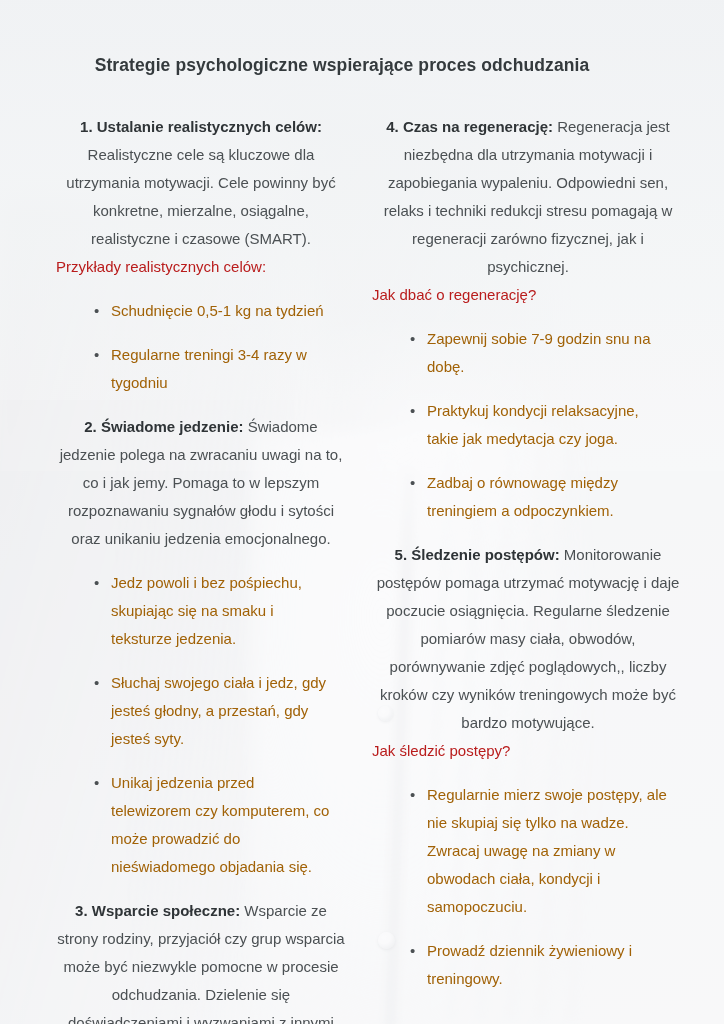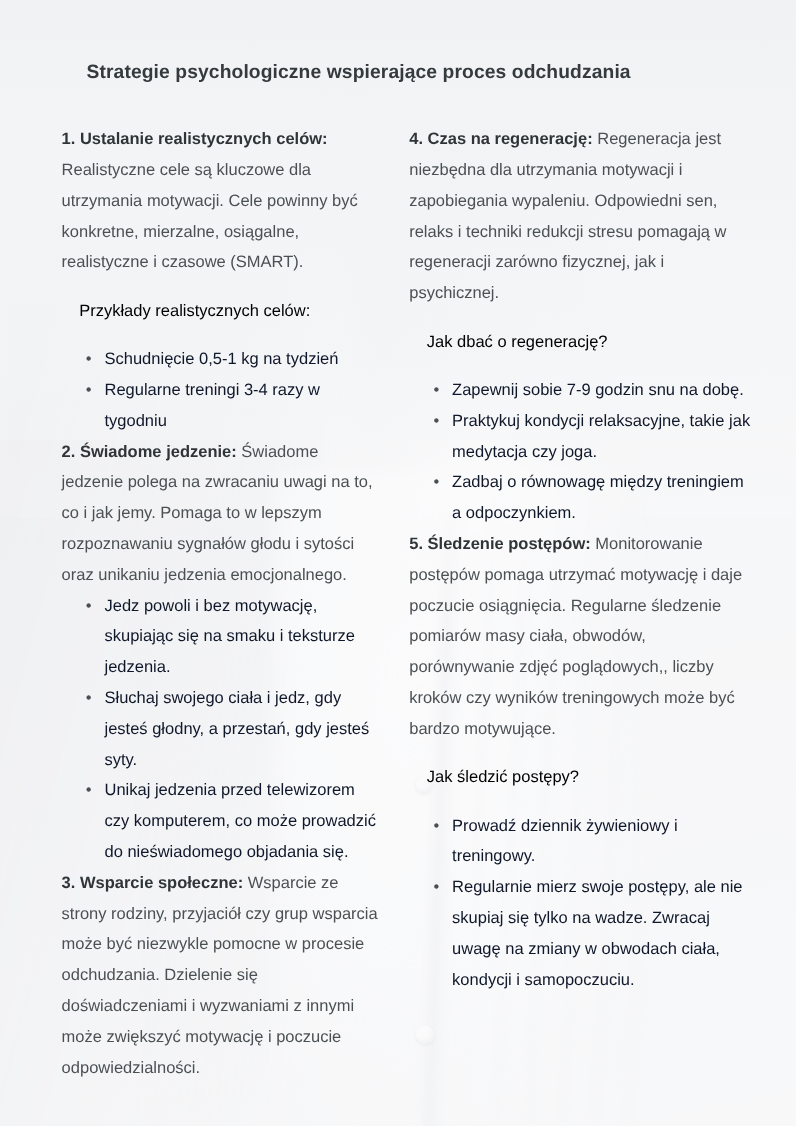--- a/index.html
+++ b/index.html
@@ -146,21 +146,21 @@
   
   #content {
     position: relative;
     z-index: 2;
     padding: 0;
   }
 
   #page-title {
     position: absolute;
     top: 55px;
-    left: 0;
+    left: 16px;
     width: 652px;
     text-align: center;
     font-size: 17.5px;
     font-weight: bold;
     color: #343a3d;
     letter-spacing: 0.1px;
   }
 
   #columns {
     position: absolute;
@@ -178,44 +178,44 @@
     padding: 0 40px 0 10px;
   }
 
   .section { margin: 0 0 0 0; }
 
   .para {
     font-size: 15px;
     line-height: 28px;
     color: #4b5053;
     margin: 0;
-    text-align: left;
+    text-align: center;
   }
   .para .lead {
     font-weight: bold;
     color: #2f3437;
   }
   .question {
     font-size: 15px;
     line-height: 28px;
-    color: #000000;
-    margin: 16px;
+    color: #b91c1c;
+    margin: 0;
   }
   ul.bullets {
     margin: 0;
     padding: 0 0 0 22px;
     list-style: none;
   }
   ul.bullets li {
     font-size: 15px;
     line-height: 28px;
-    color: #0f172a;
+    color: #a16207;
     position: relative;
     padding-left: 17px;
-    margin: 0;
+    margin: 16px;
   }
   ul.bullets li::before {
     content: "\2022";
     position: absolute;
     left: 0;
     top: 0;
     color: #4b5053;
     font-size: 15px;
     line-height: 28px;
   }
@@ -252,21 +252,21 @@
         <p class="question">Przykłady realistycznych celów:</p>
         <ul class="bullets">
           <li>Schudnięcie 0,5-1 kg na tydzień</li>
           <li>Regularne treningi 3-4 razy w tygodniu</li>
         </ul>
       </div>
 
       <div class="section">
         <p class="para"><span class="lead">2. Świadome jedzenie:</span> <span>Świadome jedzenie polega na zwracaniu uwagi na to, co i jak jemy. Pomaga to w lepszym rozpoznawaniu sygnałów głodu i sytości oraz unikaniu jedzenia emocjonalnego.</span></p>
         <ul class="bullets">
-          <li>Jedz powoli i bez motywację, skupiając się na smaku i teksturze jedzenia.</li>
+          <li>Jedz powoli i bez pośpiechu, skupiając się na smaku i teksturze jedzenia.</li>
           <li>Słuchaj swojego ciała i jedz, gdy jesteś głodny, a przestań, gdy jesteś syty.</li>
           <li>Unikaj jedzenia przed telewizorem czy komputerem, co może prowadzić do nieświadomego objadania się.</li>
         </ul>
       </div>
 
       <div class="section">
         <p class="para"><span class="lead">3. Wsparcie społeczne:</span> <span>Wsparcie ze strony rodziny, przyjaciół czy grup wsparcia może być niezwykle pomocne w procesie odchudzania. Dzielenie się doświadczeniami i wyzwaniami z innymi może zwiększyć motywację i poczucie odpowiedzialności.</span></p>
 
       </div>
 
@@ -281,21 +281,21 @@
           <li>Zapewnij sobie 7-9 godzin snu na dobę.</li>
           <li>Praktykuj kondycji relaksacyjne, takie jak medytacja czy joga.</li>
           <li>Zadbaj o równowagę między treningiem a odpoczynkiem.</li>
         </ul>
       </div>
 
       <div class="section">
         <p class="para"><span class="lead">5. Śledzenie postępów:</span> <span>Monitorowanie postępów pomaga utrzymać motywację i daje poczucie osiągnięcia. Regularne śledzenie pomiarów masy ciała, obwodów, porównywanie zdjęć poglądowych,, liczby kroków czy wyników treningowych może być bardzo motywujące.</span></p>
         <p class="question">Jak śledzić postępy?</p>
         <ul class="bullets">
+          <li>Regularnie mierz swoje postępy, ale nie skupiaj się tylko na wadze. Zwracaj uwagę na zmiany w obwodach ciała, kondycji i samopoczuciu.</li>
           <li>Prowadź dziennik żywieniowy i treningowy.</li>
-          <li>Regularnie mierz swoje postępy, ale nie skupiaj się tylko na wadze. Zwracaj uwagę na zmiany w obwodach ciała, kondycji i samopoczuciu.</li>
         </ul>
       </div>
 
     </div>
 
   </div>
 </div>
 
 </body></html>

